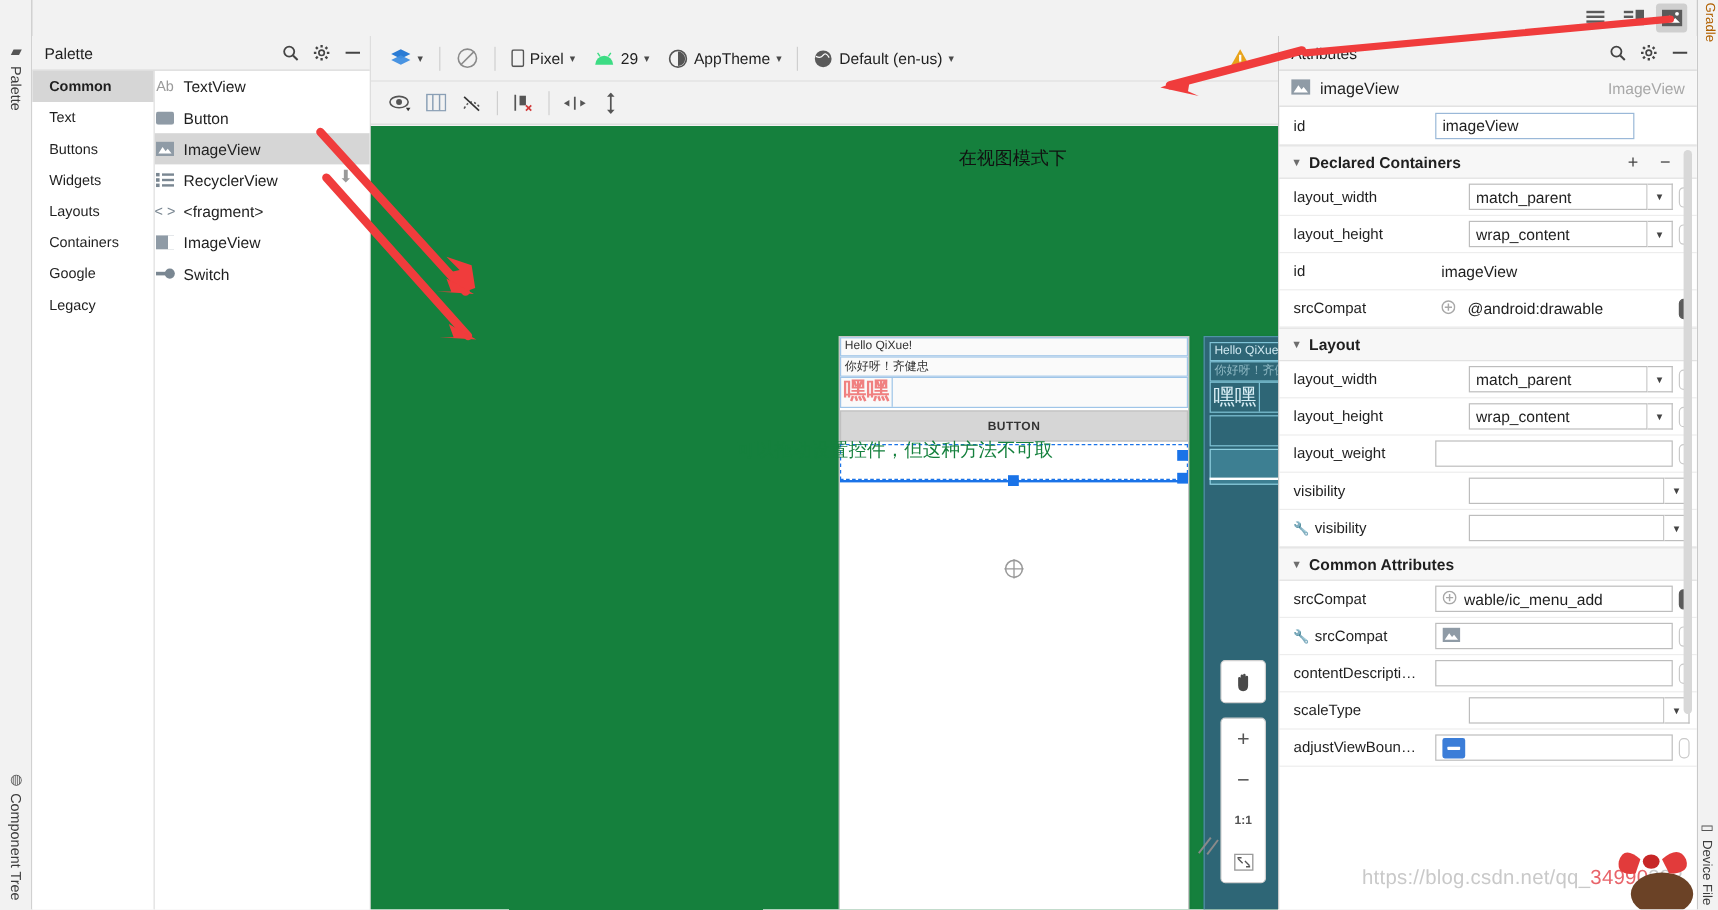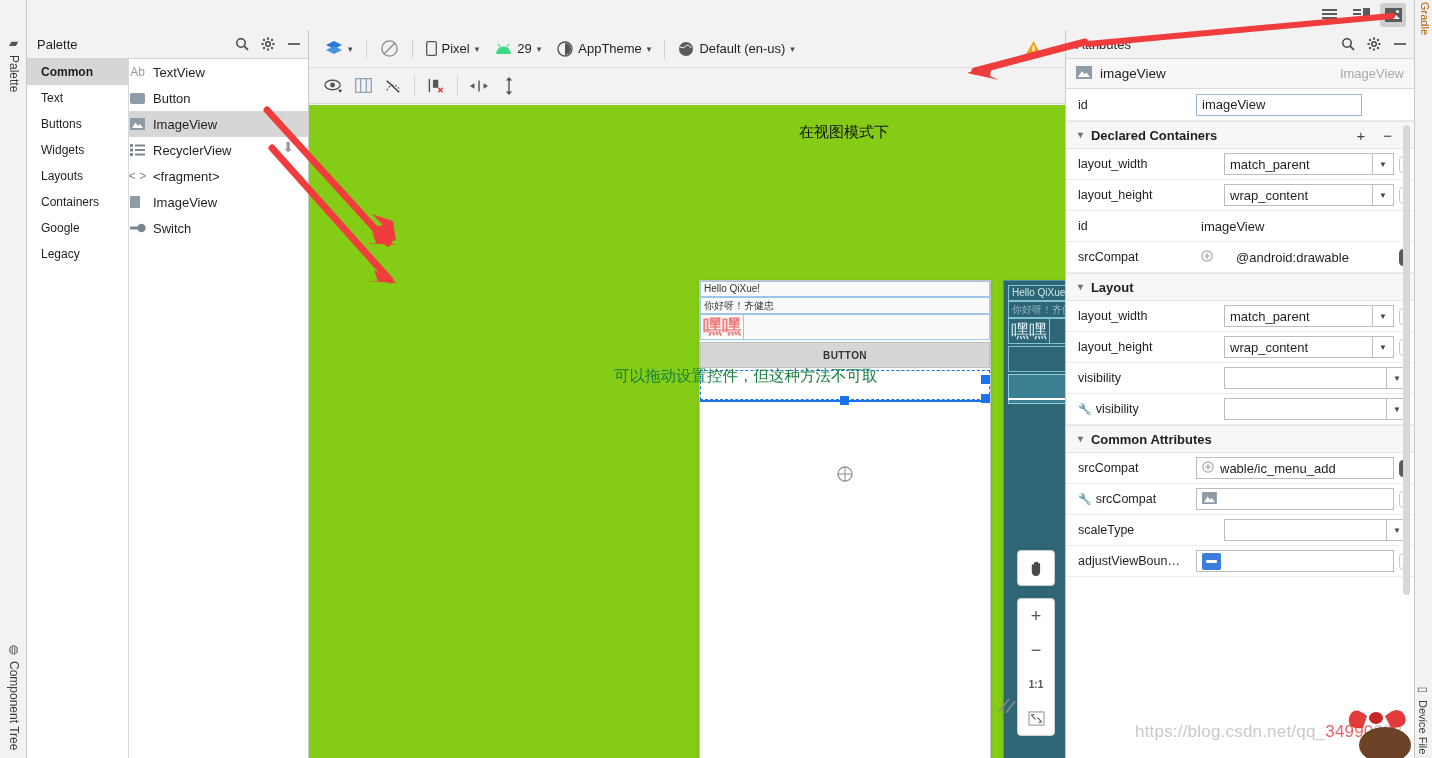--- a/index.html
+++ b/index.html
@@ -104,21 +104,21 @@
   .sep { width: 1px; height: 20px; background: #cfcfcf; margin: 0 5px; }
   .caret { font-size: 9px; color: #4a4a4a; }
   .tb2 {
     height: 36px; display: flex; align-items: center; gap: 2px;
     padding-left: 10px; background: #f2f2f2; border-bottom: 1px solid #dadada;
   }
   .tb2 .ibtn2 { width: 28px; height: 24px; display: flex; align-items: center; justify-content: center; }
 
   .canvas {
     position: absolute; left: 0; top: 75px; width: 756px; height: 653px;
-    background: #84cc16; overflow: hidden;
+    background: #15803d; overflow: hidden;
   }
 
   .note-top {
     position: absolute; left: 490px; top: 93px;
     font-size: 15px; color: #111; white-space: nowrap;
   }
   .note-main {
     position: absolute; left: 305px; top: 308px;
     font-size: 15.5px; color: #15803d; line-height: 28px; white-space: nowrap; margin-top: 24px;
   }
@@ -733,21 +733,21 @@
     </div>
     <div class="arow">
       <span class="k">id</span>
       <span class="v">
           <span class="afield plain">imageView</span>
         </span>
     </div>
     <div class="arow">
       <span class="k">srcCompat</span>
       <span class="v">
-        <span class="afield plain" style="gap:23px;">
+        <span class="afield plain" style="gap:10px;">
           <span>
             <svg width="12" height="12" viewBox="0 0 12 12">
                 <circle cx="6" cy="6" r="5.2" fill="none" stroke="#a8a8a8" stroke-width="1.2"></circle>
                 <line x1="6" y1="3" x2="6" y2="9" stroke="#a8a8a8" stroke-width="1.2"></line>
                 <line x1="3" y1="6" x2="9" y2="6" stroke="#a8a8a8" stroke-width="1.2"></line>
               </svg>
           </span>
           <span>@android:drawable</span>
         </span>
         <span class="resbtn dark"></span>
@@ -768,20 +768,27 @@
           <span class="resbtn"></span>
         </span>
     </div>
     <div class="arow">
       <span class="k">layout_height</span>
       <span class="v">
           <span class="combo">
             <span class="afield">wrap_content</span>
             <span class="ddarrow">▼</span>
           </span>
+          <span class="resbtn"></span>
+        </span>
+    </div>
+    <div class="arow">
+      <span class="k">layout_weight</span>
+      <span class="v">
+          <span class="afield"></span>
           <span class="resbtn"></span>
         </span>
     </div>
     <div class="arow">
       <span class="k">visibility</span>
       <span class="v">
           <span class="combo">
             <span class="afield"></span>
             <span class="ddarrow">▼</span>
           </span>
@@ -829,20 +836,27 @@
         <span class="afield">
           <span>
             <svg width="15" height="12" viewBox="0 0 16 13">
                 <rect x="0" y="0" width="16" height="13" fill="#8f9ba6"></rect>
                 <path d="M2 11 L6 5 L8.6 8.5 L10.4 6.5 L14 11 Z" fill="#fff"></path>
               </svg>
           </span>
         </span>
         <span class="resbtn"></span>
       </span>
+    </div>
+    <div class="arow">
+      <span class="k">contentDescripti…</span>
+      <span class="v">
+          <span class="afield"></span>
+          <span class="resbtn"></span>
+        </span>
     </div>
     <div class="arow">
       <span class="k">scaleType</span>
       <span class="v">
           <span class="combo">
             <span class="afield"></span>
             <span class="ddarrow">▼</span>
           </span>
         </span>
     </div>

